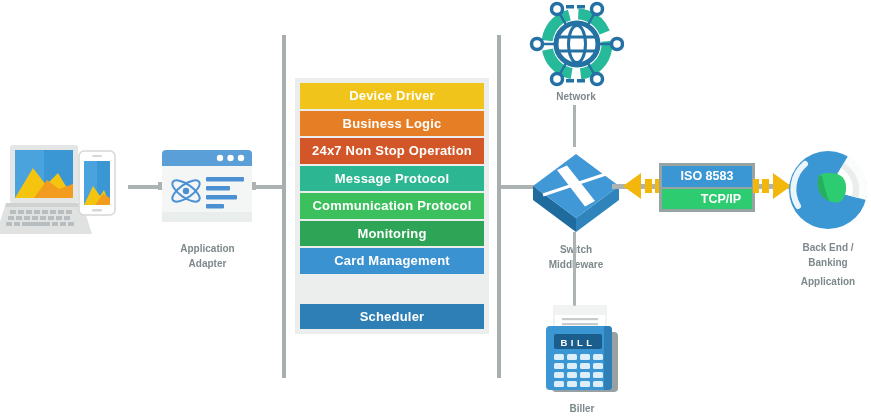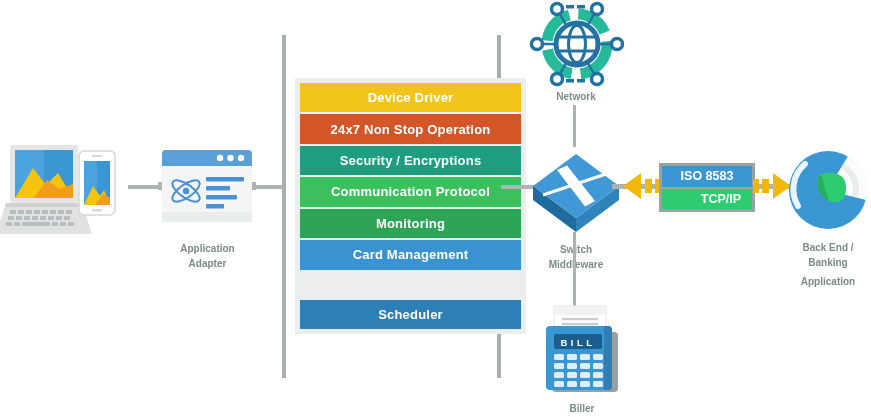--- a/index.html
+++ b/index.html
@@ -1,21 +1,21 @@
 <!DOCTYPE html>
 <html><head>
 <meta charset="utf-8">
 <style>
   html,body{margin:0;padding:0;background:#fff;}
   .canvas{position:relative;width:871px;height:417px;background:#ffffff;overflow:hidden;
           font-family:"Liberation Sans",sans-serif;}
   .abs{position:absolute;}
   .diag-label{color:#7d898b;font-weight:bold;font-size:10px;line-height:15px;text-align:center;}
   .hline,.vline{background:#adb3b2;}
-  .stack{left:295px;top:78px;width:231px;height:256px;background:#eceeed;
+  .stack{left:295px;top:78px;width:194px;height:256px;background:#eceeed;
          display:flex;flex-direction:column;gap:2px;padding:5px 5px;box-sizing:border-box;}
   .stack-row{flex:1;display:flex;align-items:center;justify-content:center;
              color:#ffffff;font-weight:bold;font-size:13px;letter-spacing:.2px;}
   .proto-box{left:659px;top:163px;width:96px;height:49px;background:#98a3a4;
              display:flex;flex-direction:column;gap:2px;padding:3px;box-sizing:border-box;}
   .proto-row{flex:1;display:flex;align-items:center;justify-content:center;
              color:#fff;font-weight:bold;font-size:12.5px;}
 </style>
 </head>
 <body>
@@ -96,22 +96,23 @@
     <div>Adapter</div>
   </div>
 
   <div class="abs hline" style="left: 252px; top: 185px; width: 33px; height: 4px; background: rgb(173, 179, 178);"></div>
 
   <div class="abs vline" style="left: 282px; top: 35px; width: 4px; height: 343px; background: rgb(169, 174, 174);"></div>
   <div class="abs vline" style="left: 497px; top: 35px; width: 4px; height: 343px; background: rgb(169, 174, 174);"></div>
 
   <div class="abs stack">
     <div class="stack-row" style="background: rgb(240, 196, 27);">Device Driver</div>
+    <div class="stack-row" style="background: rgb(229, 126, 37);">Business Logic</div>
     <div class="stack-row" style="background: rgb(210, 86, 39);">24x7 Non Stop Operation</div>
-    <div class="stack-row" style="background: rgb(31, 157, 128);">Security / Encryptions</div>
+    <div class="stack-row" style="background: rgb(44, 183, 146);">Message Protocol</div>
     <div class="stack-row" style="background: rgb(60, 192, 94);">Communication Protocol</div>
     <div class="stack-row" style="background: rgb(45, 164, 86);">Monitoring</div>
     <div class="stack-row" style="background: rgb(58, 146, 208);">Card Management</div>
     <div class="stack-row" style="background: rgb(45, 127, 181); margin-top: 28px;">Scheduler</div>
   </div>
 
   <div class="abs hline" style="left: 501px; top: 185px; width: 40px; height: 4px; background: rgb(173, 179, 178);"></div>
 
   <svg class="abs" style="left:528px;top:0" width="96" height="88" viewBox="0 0 96 88">
     <circle cx="49" cy="44" r="30" fill="none" stroke="#26b99a" stroke-width="11" stroke-dasharray="34 9 36 9 36 9" transform="rotate(18 49 44)"></circle>

